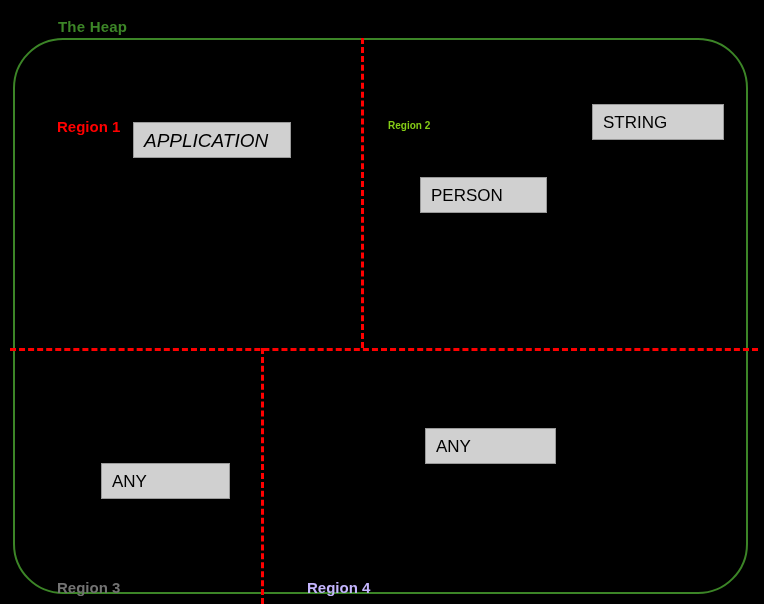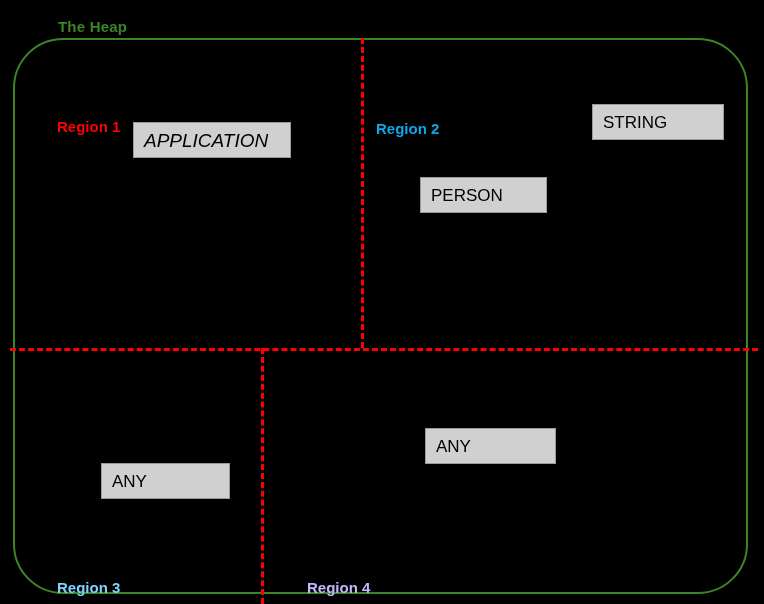--- a/index.html
+++ b/index.html
@@ -74,22 +74,22 @@
 
   <div class="heap-frame" id="heap-frame" style="left: 13px; top: 38px; width: 735px; height: 556px; border-width: 2px; border-color: rgb(60, 133, 39); border-radius: 50px;"></div>
 
   <div class="heap-title" id="heap-title" style="left: 58px; top: 18px; color: rgb(60, 133, 39); font-size: 15px;">The Heap</div>
 
   <div class="divider-h" id="divider-h" style="left: 10px; top: 348px; width: 748px; border-top-width: 3px; border-top-color: rgb(255, 0, 0);"></div>
   <div class="divider-v" id="divider-v-top" style="left: 361px; top: 38px; height: 310px; border-left-width: 3px; border-left-color: rgb(255, 0, 0);"></div>
   <div class="divider-v" id="divider-v-bottom" style="left: 261px; top: 348px; height: 256px; border-left-width: 3px; border-left-color: rgb(255, 0, 0);"></div>
 
   <div class="region-label" id="region-0" style="left: 57px; top: 74px; color: rgb(255, 0, 0); font-size: 15px;">Region 1</div>
-  <div class="region-label" id="region-1" style="left: 376px; top: 76px; color: #0ea5e9; font-size: 15px;">Region 2</div>
-  <div class="region-label" id="region-2" style="left: 57px; top: 535px; color: #7dd3fc; font-size: 15px;">Region 3</div>
+  <div class="region-label" id="region-1" style="left: 388px; top: 76px; color: #84cc16; font-size: 10px;">Region 2</div>
+  <div class="region-label" id="region-2" style="left: 57px; top: 535px; color: #737373; font-size: 15px;">Region 3</div>
   <div class="region-label" id="region-3" style="left: 307px; top: 535px; color: #c4b5fd; font-size: 15px;">Region 4</div>
 
   <div class="object-box" id="object-0" style="left: 133px; top: 122px; width: 158px; height: 36px; background: rgb(208, 208, 208); border-color: rgb(154, 154, 154); color: rgb(0, 0, 0); font-size: 19px; font-style: italic;">
     <span class="object-label">APPLICATION</span>
   </div>
   <div class="object-box" id="object-1" style="left: 592px; top: 104px; width: 132px; height: 36px; background: rgb(208, 208, 208); border-color: rgb(154, 154, 154); color: rgb(0, 0, 0); font-size: 17px;">
     <span class="object-label">STRING</span>
   </div>
   <div class="object-box" id="object-2" style="left: 420px; top: 177px; width: 127px; height: 36px; background: rgb(208, 208, 208); border-color: rgb(154, 154, 154); color: rgb(0, 0, 0); font-size: 17px;">
     <span class="object-label">PERSON</span>

